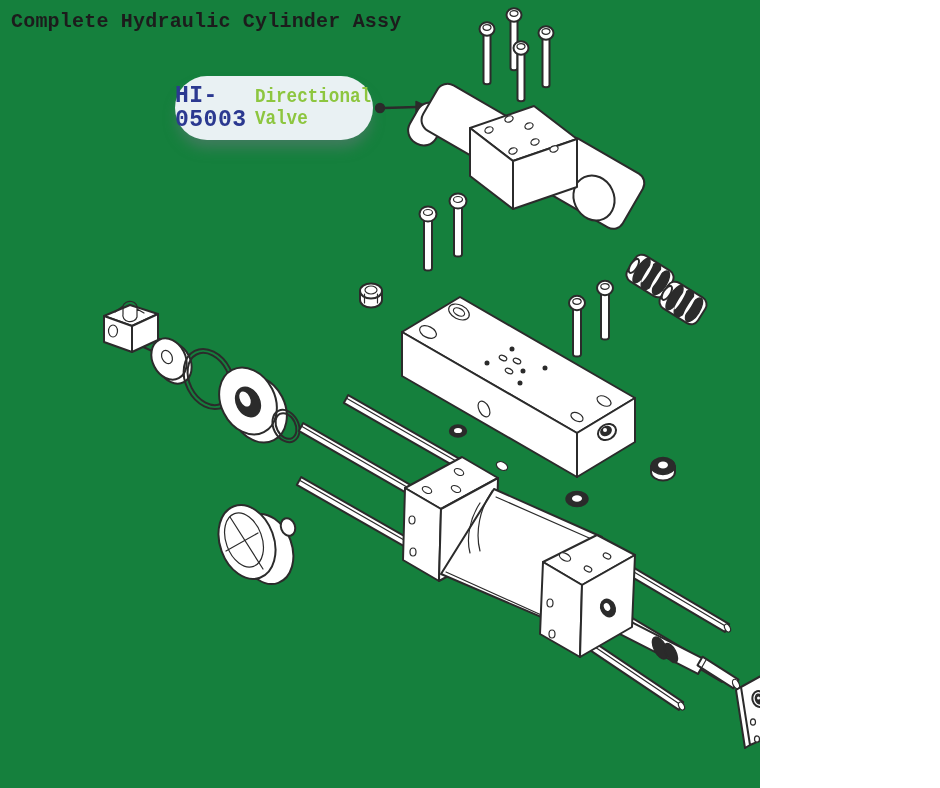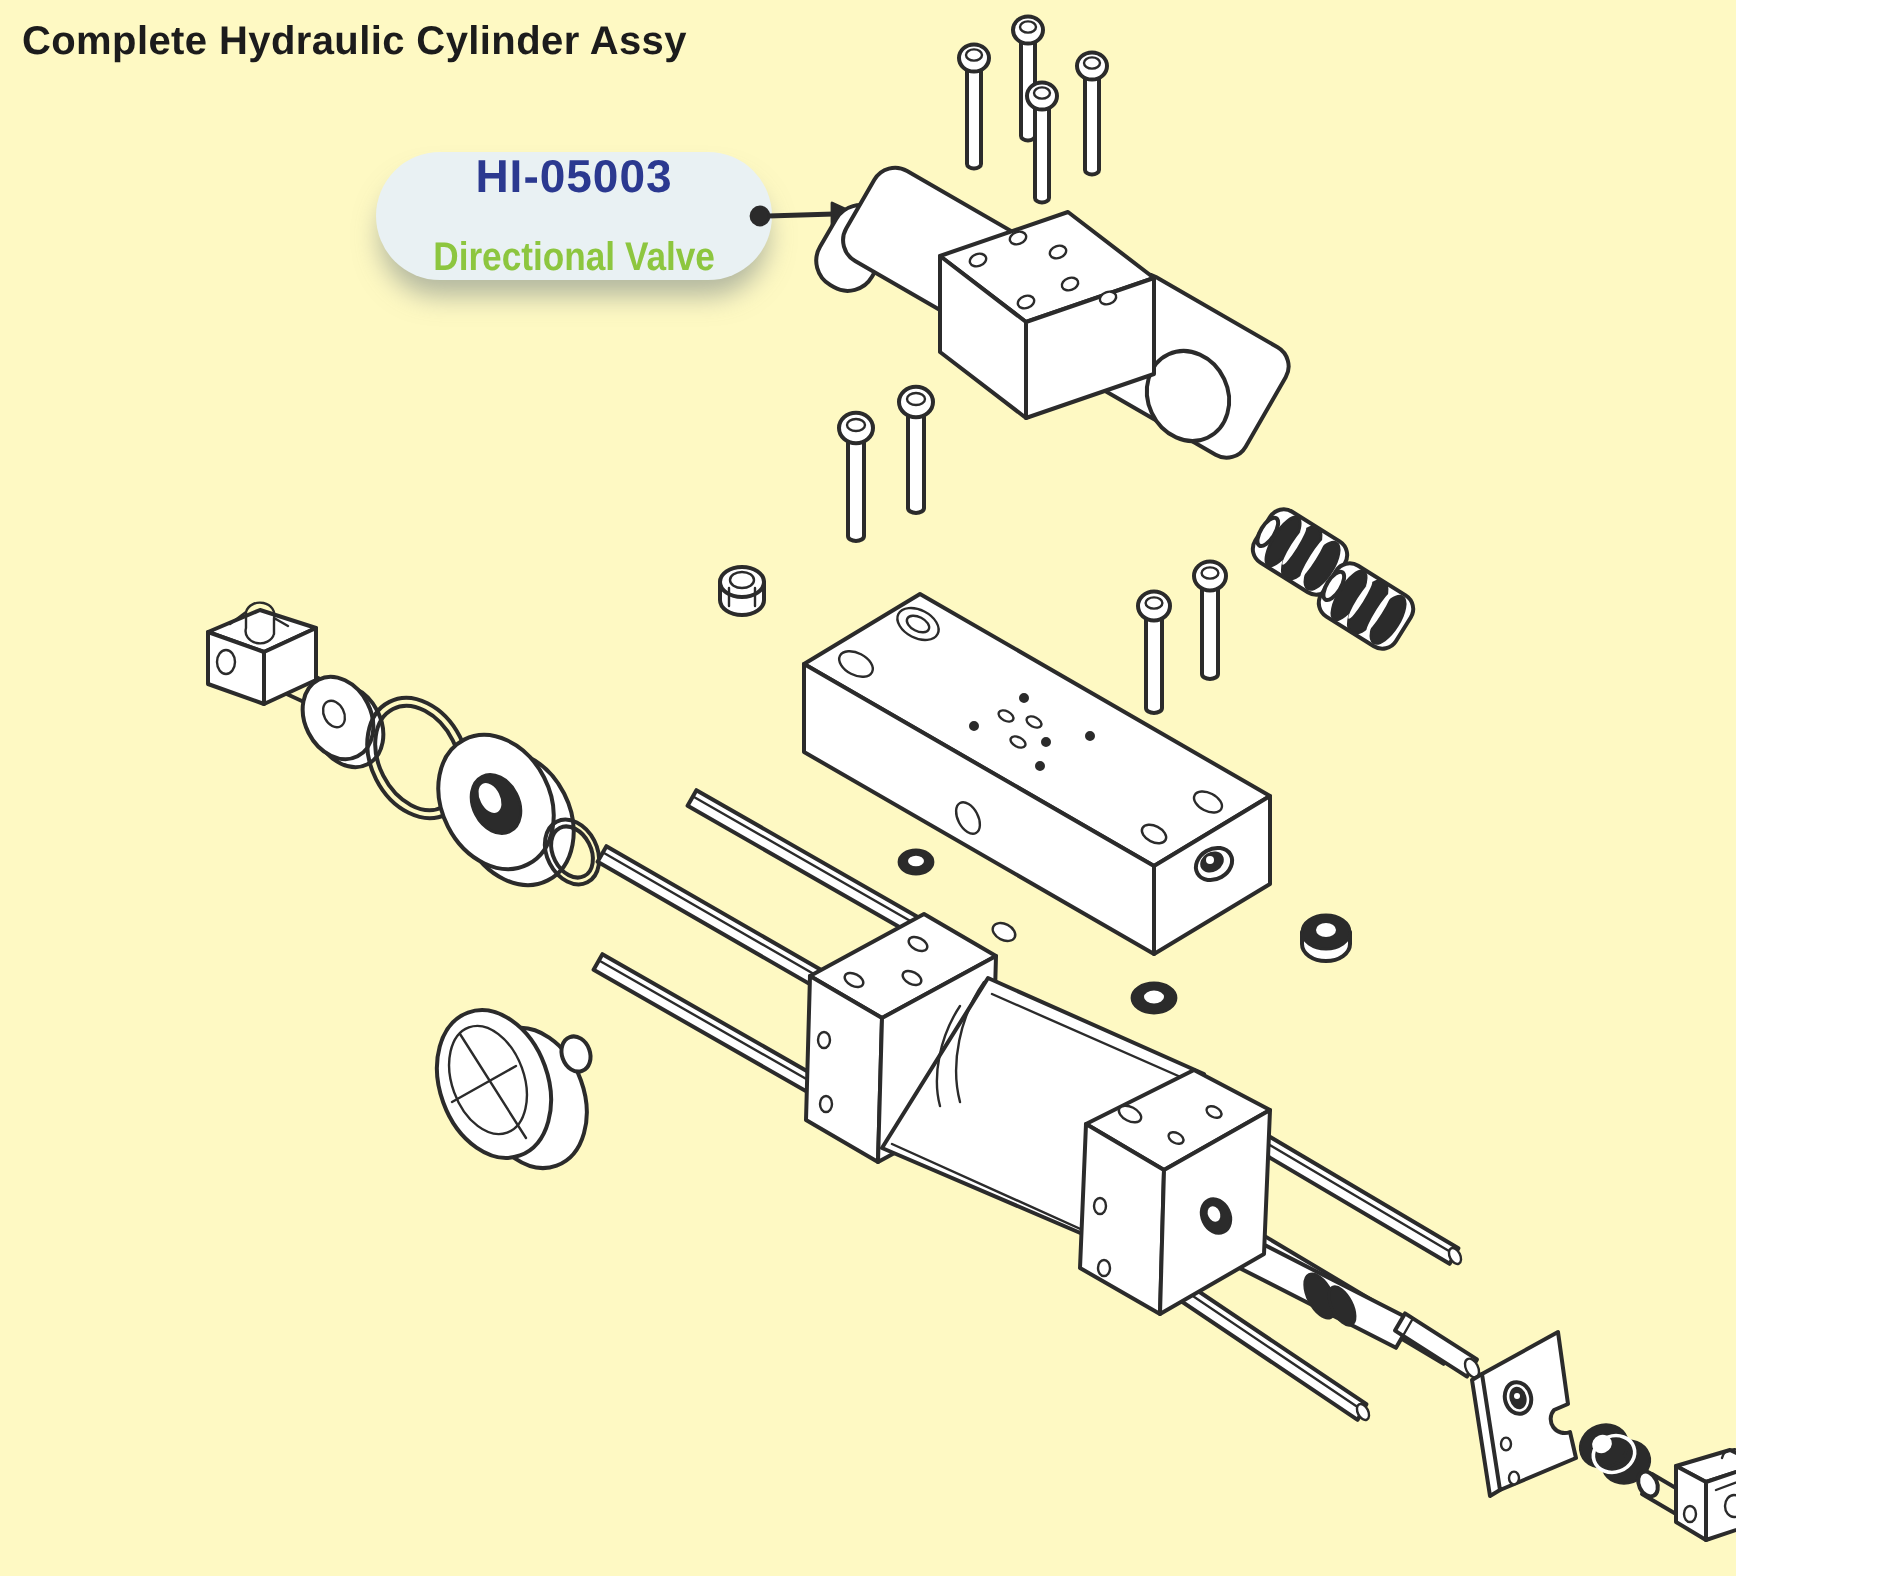--- a/index.html
+++ b/index.html
@@ -3,27 +3,27 @@
 <meta charset="utf-8">
 <style>
   :root{
     --title-text:#1c1c1c;
     --part-number-text:#2b3990;
     --part-name-text:#8dc63f;
     --callout-background:#e9f1f3;
     --line-art:#2b2b2b;
   }
   html,body{margin:0;padding:0;background:#fff;}
-  #app{position:relative;width:868px;height:788px;background:#fef9c3;overflow:hidden;
-       font-family:Liberation Sans, sans-serif;}
+  #app{position:relative;width:760px;height:788px;background:#15803d;overflow:hidden;
+       font-family:Liberation Mono, monospace;}
   .title{position:absolute;left:11px;top:8px;font-size:20px;font-weight:700;
          color:var(--title-text);line-height:1.35;letter-spacing:.2px;white-space:pre;}
-  .callout{position:absolute;left:188px;top:76px;width:198px;height:64px;
+  .callout{position:absolute;left:175px;top:76px;width:198px;height:64px;
            background:var(--callout-background);border-radius:40px;
-           display:flex;flex-direction:column;align-items:center;justify-content:space-between;
+           display:flex;flex-direction:row;align-items:center;justify-content:space-between;
            box-shadow:0 10px 13px -2px rgba(105,120,126,.5);}
   .part-number{color:var(--part-number-text);font-size:23px;font-weight:700;letter-spacing:.5px;line-height:1.05;}
   .part-name{color:var(--part-name-text);font-size:20px;font-weight:700;line-height:1.1;
              transform:scaleX(.88);letter-spacing:0;}
   svg.diagram{position:absolute;left:0;top:0;}
   .ln{fill:#fff;stroke:var(--line-art);stroke-width:2;stroke-linejoin:round;stroke-linecap:round;}
   .dk{fill:var(--line-art);stroke:var(--line-art);stroke-width:1.4;stroke-linejoin:round;}
   .wt{fill:#fff;stroke:none;}
   .nf{fill:none;stroke:var(--line-art);stroke-width:2;stroke-linejoin:round;stroke-linecap:round;}
   .thin{stroke-width:1.2;}

